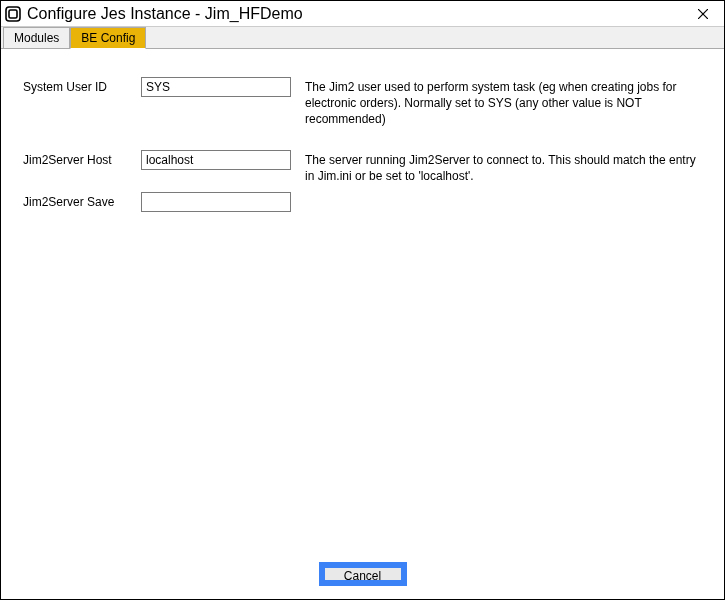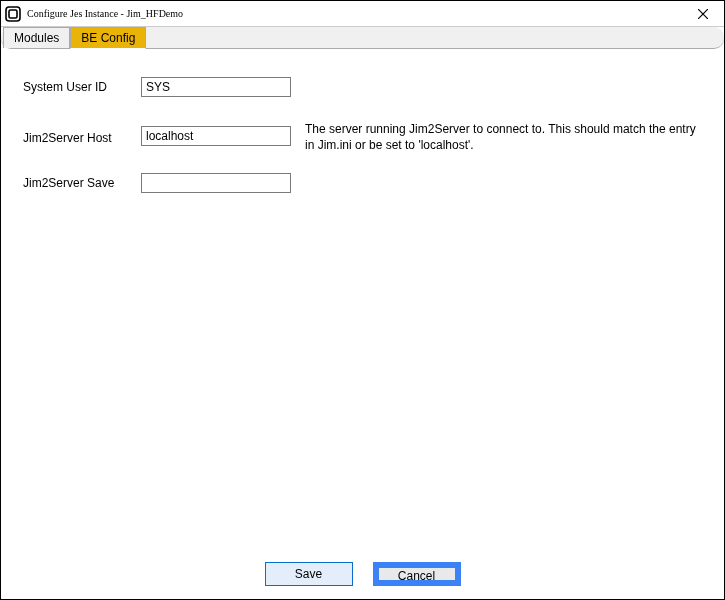--- a/index.html
+++ b/index.html
@@ -27,41 +27,39 @@
     border-bottom: 1px solid #ccc;
   }
   .titlebar .app-icon {
     width: 16px;
     height: 16px;
     margin-right: 6px;
     flex-shrink: 0;
   }
   .titlebar .title {
     flex: 1;
-    font-size: 10px;
-    font-family: Liberation Serif, serif;
+    font-size: 16px;
   }
   .titlebar .close {
     width: 30px;
     height: 100%;
     display: flex;
     align-items: center;
     justify-content: center;
     font-size: 14px;
     cursor: pointer;
   }
   .tabstrip {
     height: 22px;
     display: flex;
     align-items: flex-end;
     background: #f0f0f0;
     border-bottom: 1px solid #aaa;
     padding-left: 2px;
     padding-top: 2px;
-    border-radius: 10px;
   }
   .tab {
     padding: 3px 10px;
     font-size: 12px;
     border: 1px solid #aaa;
     border-bottom: none;
     background: #f0f0f0;
     margin-right: 0px;
     position: relative;
     cursor: pointer;
@@ -93,21 +91,21 @@
     border: 1px solid #7a7a7a;
     padding: 7px 4px;
     font: inherit;
     margin-right: 14px;
   }
   .row .desc {
     flex: 1;
     line-height: 1.35;
     padding-top: 2px;
   }
-  .row.tight { margin-bottom: 20px; align-items: center; }
+  .row.tight { margin-bottom: 8px; }
   .footer {
     height: 50px;
     display: flex;
     align-items: center;
     justify-content: center;
     gap: 20px;
   }
   .btn {
     width: 88px;
     height: 24px;
@@ -145,33 +143,33 @@
   <div class="tabstrip">
     <div class="tab">Modules</div>
     <div class="tab active">BE Config</div>
   </div>
 
   <div class="content">
 
     <div class="row">
       <div class="label">System User ID</div>
       <input type="text" value="SYS" style="">
+      <div class="desc">The Jim2 user used to perform system task (eg when creating jobs for electronic orders). Normally set to SYS (any other value is NOT recommended)</div>
     </div>
 
     <div class="row tight">
       <div class="label">Jim2Server Host</div>
       <input type="text" value="localhost" style="">
       <div class="desc">The server running Jim2Server to connect to.  This should match the entry in Jim.ini or be set to 'localhost'.</div>
     </div>
 
     <div class="row">
       <div class="label">Jim2Server Save</div>
       <input type="text" value="" style="">
     </div>
 
   </div>
 
   <div class="footer">
-    <button class="btn primary">Save</button>
     <button class="btn">Cancel</button>
   </div>
 
 </div>
 
 </body></html>

